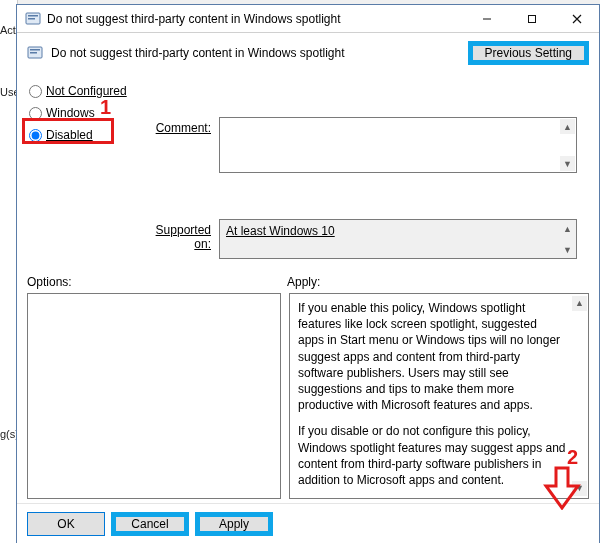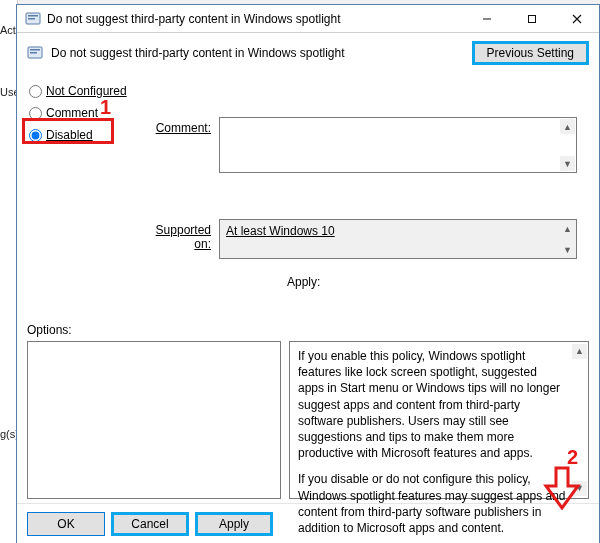--- a/index.html
+++ b/index.html
@@ -55,21 +55,21 @@
   
   .header {
     padding:8px 10px;
     display:flex; align-items:center;
     gap:8px;
   }
   .header-icon { width:16px; height:16px; }
   .header-title { flex:1; font-size:12px; color:#000; }
   .btn {
     height:24px; padding:0 12px;
-    background:#e1e1e1; border:3px solid #0ea5e9;
+    background:#e1e1e1; border:5px solid #0ea5e9;
     font-size:12px; color:#000;
     display:inline-flex; align-items:center; justify-content:center;
   }
 
   
   .config-row { display:flex; padding:4px 22px 0 10px;text-decoration:underline; }
   .radio-col { width:112px; padding-top:4px; position:relative; }
   .radio-item { display:flex; align-items:center; height:20px; margin-bottom:2px; }
   .radio-item input { margin:0 4px 0 2px; }
   .radio-item label { font-size:12px; }
@@ -100,21 +100,21 @@
     pointer-events:none;
   }
   .anno-num {
     position:absolute; color:#e31b1b; font-weight:700; font-size:20px;
     font-family: Arial, sans-serif;
     pointer-events:none;
   }
 
   
   .labels-row { display:flex; padding:10px 10px 2px 10px; }
-  .lbl-options { width:260px; font-size:12px;margin-top:48px; }
+  .lbl-options { width:260px; font-size:12px; }
   .lbl-help { flex:1; font-size:12px; }
 
   .panes { display:flex; gap:8px; padding:2px 10px 4px 10px; flex:1; min-height:0; }
   .pane {
     border:1px solid #7a7a7a; background:#fff; position:relative;
     font-size:12px;
   }
   .pane.options { width:254px; }
   .pane.help { flex:1; padding:6px 22px 6px 8px; line-height:1.35; }
   .pane .para { margin:0 0 10px 0; }
@@ -185,21 +185,21 @@
   </div>
 
   <div class="config-row">
     <div class="radio-col">
       <div class="radio-item">
         <input type="radio" name="state" style="">
         <label>Not Configured</label>
       </div>
       <div class="radio-item">
         <input type="radio" name="state" style="">
-        <label>Comment</label>
+        <label>Windows</label>
       </div>
       <div class="radio-item">
         <input type="radio" name="state" checked="" style="">
         <label>Disabled</label>
       </div>
     </div>
 
     <div class="field-col">
       <div class="field-row">
         <div class="field-label">Comment:</div>

